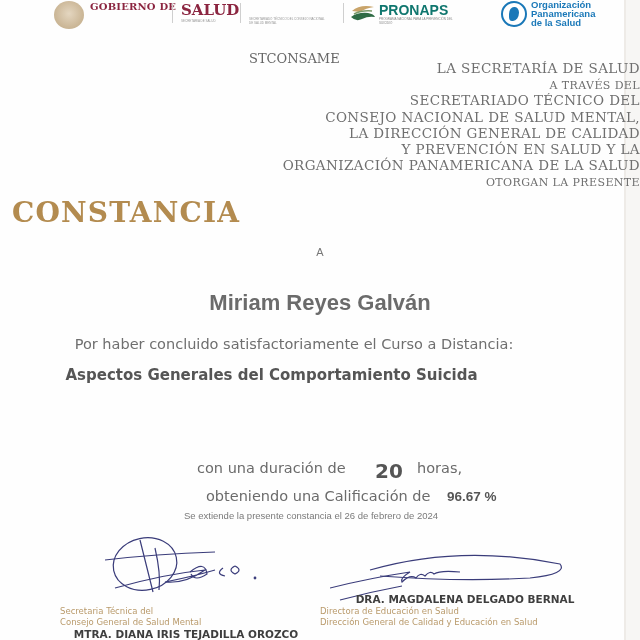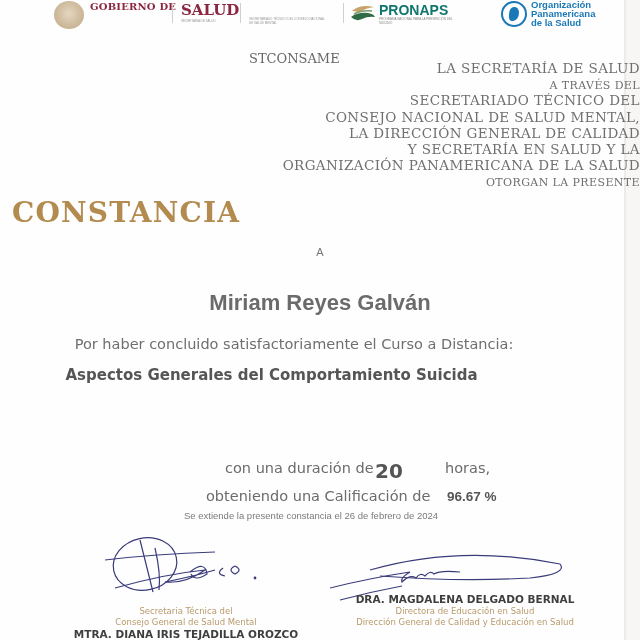--- a/index.html
+++ b/index.html
@@ -31,29 +31,29 @@
   .ops-text { position: absolute; left: 531px; top: 0px; font-family: "Liberation Sans", sans-serif; font-weight: bold; font-size: 9.5px; line-height: 9px; color: #1a78b8; }
 
   .heading { position: absolute; left: 0; width: 640px; text-align: right; font-family: "DejaVu Serif", serif; color: #6f6f6f; white-space: nowrap; }
   .h-big { font-size: 13.5px; letter-spacing: 0.4px; }
   .h-small { font-size: 11px; letter-spacing: 0.4px; }
   .constancia { position: absolute; left: 12px; width: 640px; text-align: left; top: 196px; font-family: "DejaVu Serif", serif; font-weight: bold; font-size: 28px; color: #b38b4f; letter-spacing: 1.2px; }
   .a-letter { position: absolute; left: 0; width: 640px; text-align: center; top: 246px; font-family: "Liberation Sans", sans-serif; font-size: 11px; color: #777; }
   .recipient { position: absolute; left: 0; width: 640px; text-align: center; top: 290px; font-family: "Liberation Sans", sans-serif; font-weight: bold; font-size: 22px; color: #6b6b6b; }
   .reason { position: absolute; left: 0; width: 588px; text-align: center; top: 336px; font-family: "DejaVu Sans", sans-serif; font-size: 14.5px; color: #6f6f6f; }
   .course { position: absolute; left: 0; width: 543px; text-align: center; top: 366px; font-family: "DejaVu Sans", sans-serif; font-weight: bold; font-size: 15px; color: #555; }
-  .duration { position: absolute; top: 460px; font-family: "DejaVu Sans", sans-serif; font-size: 14.5px; color: #6b6b6b; white-space: nowrap; margin-left: 28px; }
+  .duration { position: absolute; top: 460px; font-family: "DejaVu Sans", sans-serif; font-size: 14.5px; color: #6b6b6b; white-space: nowrap; }
   .dur-num { position: absolute; top: 459px; left: 375px; font-family: "DejaVu Sans", sans-serif; font-weight: bold; font-size: 20px; color: #555; }
   .grade-label { position: absolute; left: 206px; top: 488px; font-family: "DejaVu Sans", sans-serif; font-size: 14.5px; color: #6b6b6b; white-space: nowrap; text-align: right; }
   .grade-val { position: absolute; left: 447px; top: 489px; font-family: "Liberation Sans", sans-serif; font-weight: bold; font-size: 13.5px; color: #555; }
   .extend { position: absolute; left: 184px; top: 510px; font-family: "Liberation Sans", sans-serif; font-size: 9.5px; color: #7a7a7a; white-space: nowrap; }
 
   .sig-svg { position: absolute; }
   .signer-name { position: absolute; font-family: "DejaVu Sans", sans-serif; font-weight: bold; font-size: 10.5px; color: #3e3e3e; white-space: nowrap; text-align: center; }
-  .signer-role { position: absolute; font-family: "DejaVu Sans", sans-serif; font-size: 8.5px; color: #b99a6b; white-space: nowrap; text-align: center; }
+  .signer-role { position: absolute; font-family: "DejaVu Sans", sans-serif; font-size: 8.5px; color: #b99a6b; white-space: nowrap; }
 </style>
 </head>
 <body>
 
 <div class="right-strip"></div>
 
 <div class="logos">
   <div class="gob-emblem"></div>
   <div class="gob-text1">GOBIERNO DE</div>
   <div class="sep" style="left:172px"></div>
@@ -76,21 +76,21 @@
     <div>Panamericana</div>
     <div>de la Salud</div>
   </div>
 </div>
 
 <div class="heading h-big" style="top:60px">LA SECRETARÍA DE SALUD</div>
 <div class="heading h-small" style="top:79px">A TRAVÉS DEL</div>
 <div class="heading h-big" style="top:92px">SECRETARIADO TÉCNICO DEL</div>
 <div class="heading h-big" style="top:109px">CONSEJO NACIONAL DE SALUD MENTAL,</div>
 <div class="heading h-big" style="top:125px">LA DIRECCIÓN GENERAL DE CALIDAD</div>
-<div class="heading h-big" style="top:141px">Y SECRETARÍA EN SALUD Y LA</div>
+<div class="heading h-big" style="top:141px">Y PREVENCIÓN EN SALUD Y LA</div>
 <div class="heading h-big" style="top:157px">ORGANIZACIÓN PANAMERICANA DE LA SALUD</div>
 <div class="heading h-small" style="top:176px">OTORGAN LA PRESENTE</div>
 
 <div class="constancia">CONSTANCIA</div>
 <div class="a-letter">A</div>
 <div class="recipient">Miriam Reyes Galván</div>
 <div class="reason">Por haber concluido satisfactoriamente el Curso a Distancia:</div>
 <div class="course">Aspectos Generales del Comportamiento Suicida</div>
 
 <div class="duration" style="left:197px">con una duración de</div>

